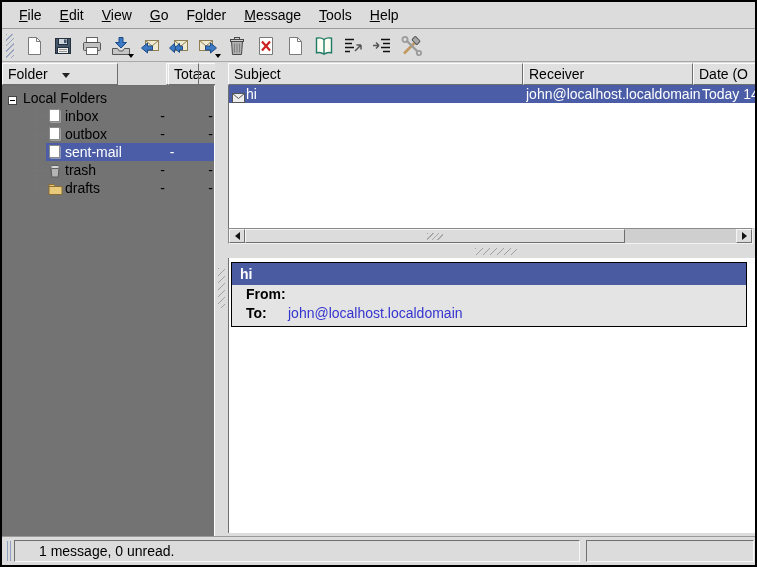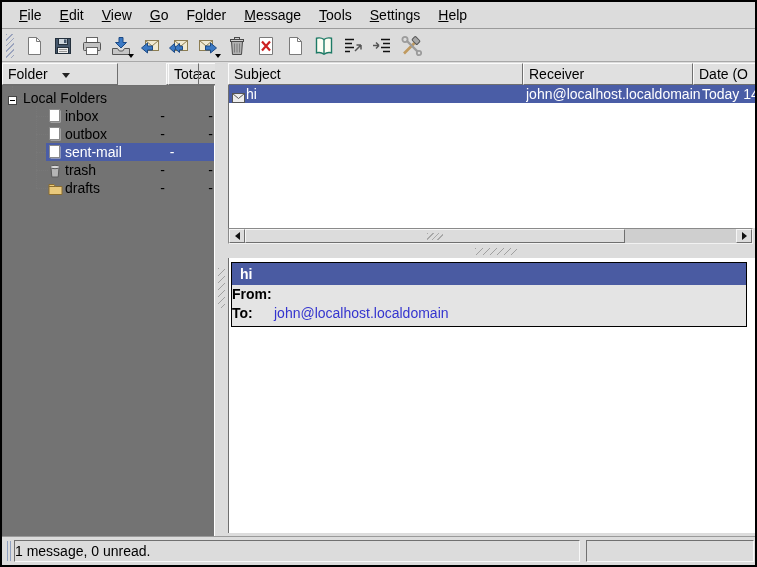--- a/index.html
+++ b/index.html
@@ -57,21 +57,21 @@
     background:repeating-linear-gradient(135deg,#a8a8a8 0 1px,rgba(0,0,0,0) 1px 4px);}
   .hsplit{position:absolute;left:228px;top:244px;width:527px;height:14px;background:#dcdcdc;}
   .hgrip{position:absolute;left:247px;top:4px;width:42px;height:7px;
     background:repeating-linear-gradient(135deg,#a0a0a0 0 1px,rgba(0,0,0,0) 1px 5px);}
   
   .preview{position:absolute;left:228px;top:258px;width:527px;height:275px;background:#fff;
     border-left:1px solid #6f6f6f;overflow:hidden;}
   .pbox{position:absolute;left:2px;top:4px;width:516px;border:1px solid #000;background:#e4e4e4;padding-bottom:3px;}
   .ptitle{height:22px;line-height:22px;background:var(--preview_title_bg);color:#fff;
     font-weight:bold;padding-left:8px;}
-  .phrow{height:19px;line-height:19px;white-space:nowrap;}
+  .phrow{height:19px;line-height:19px;padding-left:6px;white-space:nowrap;margin-left:8px;}
   .plabel{display:inline-block;width:42px;font-weight:bold;}
   .pvalue.link{color:var(--link);cursor:pointer;}
   .pbody{position:absolute;left:9px;top:112px;right:6px;}
   .bline{height:18px;line-height:18px;white-space:pre;}
   
   .trow{position:absolute;left:0;height:18px;line-height:18px;width:213px;white-space:nowrap;cursor:default;}
   .tsel{position:absolute;left:43px;width:168px;height:18px;background:var(--selection);}
   .tlabel{position:absolute;height:18px;line-height:18px;}
   .tu,.tt{position:absolute;height:18px;line-height:18px;text-align:right;}
   .tu{left:110px;width:52px;} .tt{left:164px;width:46px;}
@@ -81,37 +81,36 @@
   .guide{position:absolute;}
   .gv{border-left:1px dotted #777;width:0;}
   .gh{border-top:1px dotted #777;height:0;}
   .ticon{position:absolute;top:2px;}
   
   .statusline{position:absolute;left:2px;top:536px;width:753px;height:1px;background:#9a9a9a;}
   .statusbar{position:absolute;left:2px;top:537px;width:753px;height:28px;background:#dcdcdc;}
   .sgrip{position:absolute;left:5px;top:4px;width:5px;height:20px;
     background:repeating-linear-gradient(90deg,#8fa0c0 0 1px,#dcdcdc 1px 3px);}
   .spanel{position:absolute;top:3px;height:22px;background:#dcdcdc;border:1px solid;
-    border-color:#707070 #f8f8f8 #f8f8f8 #707070;line-height:20px;padding-left:0;overflow:hidden;}
+    border-color:#707070 #f8f8f8 #f8f8f8 #707070;line-height:20px;padding-left:24px;overflow:hidden;}
   .s1{left:12px;width:566px;} .s2{left:584px;width:168px;}
 </style>
 </head>
 <body>
 
 <div class="window">
 
   <div class="menubar" id="menubar">
       <span class="menu-item"><u>F</u>ile</span>
       <span class="menu-item"><u>E</u>dit</span>
       <span class="menu-item"><u>V</u>iew</span>
       <span class="menu-item"><u>G</u>o</span>
       <span class="menu-item">F<u>o</u>lder</span>
       <span class="menu-item"><u>M</u>essage</span>
       <span class="menu-item"><u>T</u>ools</span>
-      <span class="menu-item"><u>S</u>ettings</span>
       <span class="menu-item"><u>H</u>elp</span>
     </div>
 
   <div class="toolbar">
     <div class="tgrip"></div>
 
     <button class="tbtn">
       <svg width="22" height="22" viewBox="0 0 22 22">
           <path d="M5.5 2.5h8l4 4v13h-12z" fill="#fff" stroke="#7a7a7a"></path>
           <path d="M13.5 2.5v4h4" fill="none" stroke="#7a7a7a"></path>

